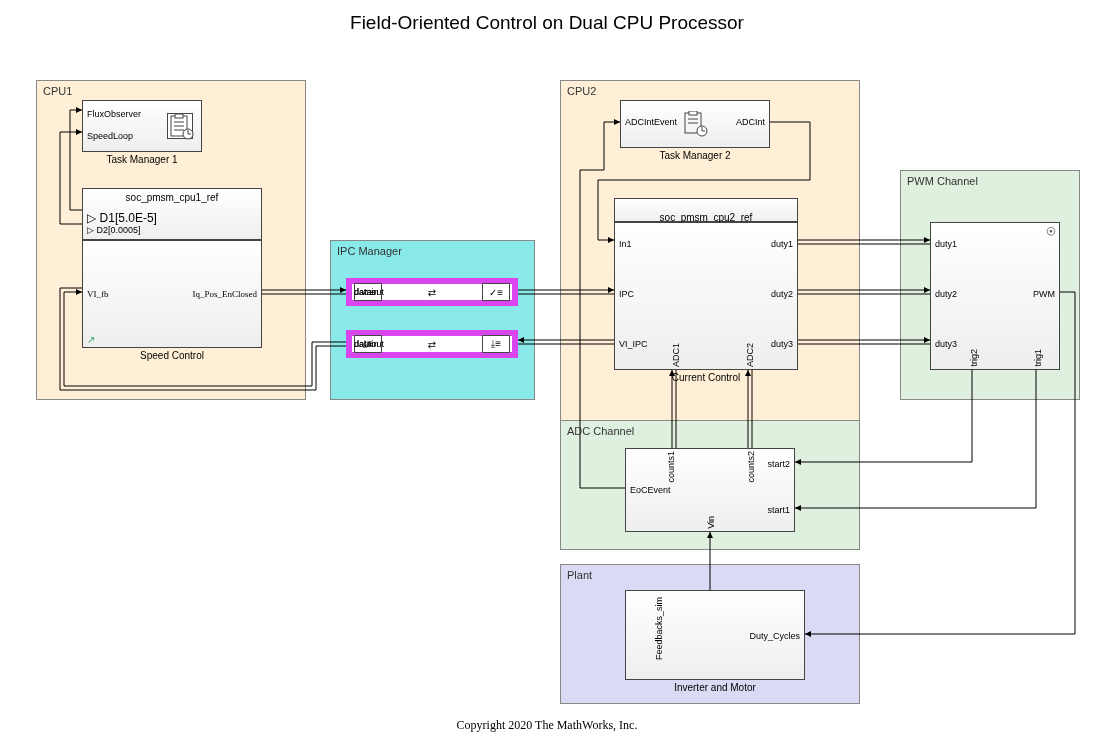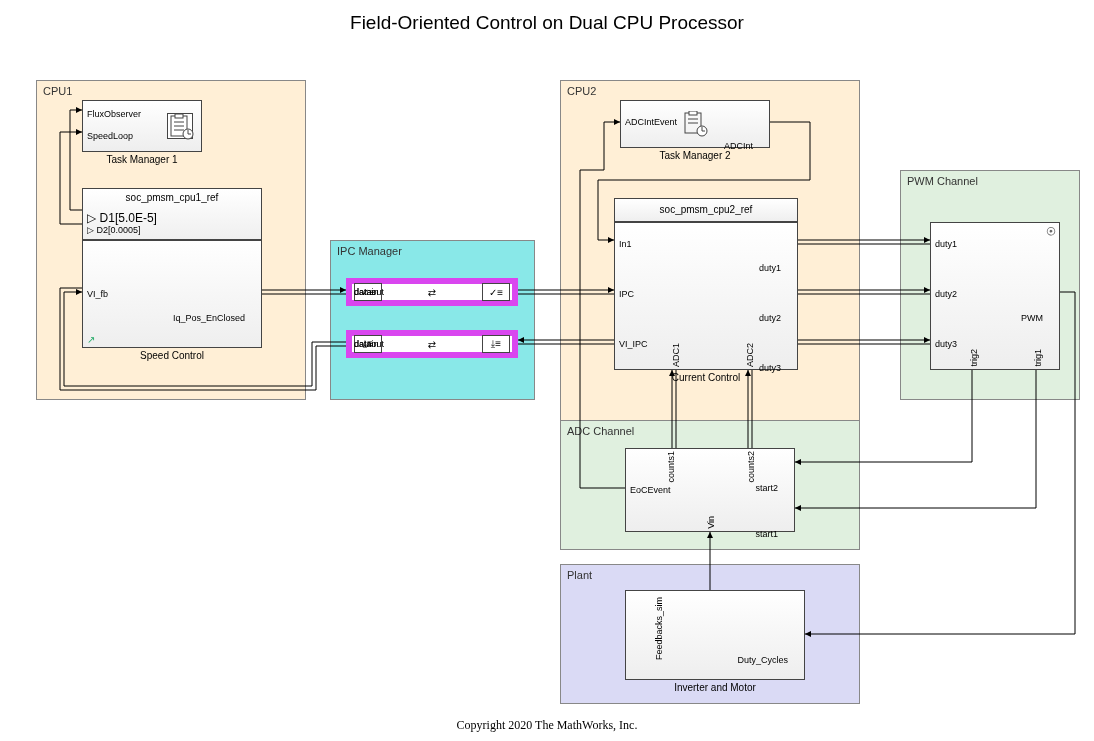--- a/index.html
+++ b/index.html
@@ -50,21 +50,21 @@
     font-size: 10px;
     color: #000;
   }
   .port {
     position: absolute;
     font-size: 9px;
     color: #000;
     white-space: nowrap;
   }
   .port.left { left: 4px; }
-  .port.right { right: 16px; text-align: right; margin-top: 24px; }
+  .port.right { right: 4px; text-align: right; }
   .port.vtext { writing-mode: vertical-rl; transform: rotate(180deg); }
   svg.wires {
     position: absolute;
     left: 0; top: 0;
     width: 1094px; height: 741px;
     pointer-events: none;
   }
   .ipc-inner {
     position: absolute;
     border: 6px solid #d946ef;
@@ -153,21 +153,21 @@
     </svg>
   </div>
 </div>
 <div class="block-label-below" style="left:82px;top:154px;width:120px;">Task Manager 1</div>
 
 <div class="ref-top" style="left:82px;top:188px;width:180px;height:52px;">
   <div style="padding-top:2px;">soc_pmsm_cpu1_ref</div>
   <div class="port left" style="top:22px;font-size:12px;">▷ <span>D1[5.0E-5]</span></div>
   <div class="port left" style="top:34px;font-size:9px;text-align:center;">▷ <span>D2[0.0005]</span></div>
 </div>
-<div class="block" style="left:82px;top:240px;width:180px;height:108px;">
+<div class="block" style="left:82px;top:240px;width:180px;height:108px;font-family:Liberation Serif, serif;">
   <div class="port left" style="top:48px">VI_fb</div>
   <div class="port right" style="top:48px">Iq_Pos_EnClosed</div>
   <div class="link-icon" style="left:4px;bottom:2px;">↗</div>
 </div>
 <div class="block-label-below" style="left:82px;top:350px;width:180px;">Speed Control</div>
 
 <div class="ipc-inner" style="left:346px;top:278px;width:172px;height:28px;">
   <span class="port">datain</span>
   <span class="ipc-icon">✓≡</span>
   <span class="ipc-arrows">⇄</span>
@@ -194,21 +194,21 @@
       <line x1="6" y1="12" x2="16" y2="12" stroke="#444"></line>
       <circle cx="20" cy="20" r="5" fill="#fff" stroke="#444"></circle>
       <line x1="20" y1="20" x2="20" y2="16" stroke="#444"></line>
       <line x1="20" y1="20" x2="23" y2="20" stroke="#444"></line>
     </svg>
   </div>
 </div>
 <div class="block-label-below" style="left:620px;top:150px;width:150px;">Task Manager 2</div>
 
 <div class="ref-top" style="left:614px;top:198px;width:184px;height:24px;">
-  <div style="padding-top:4px;text-align:center;">soc_pmsm_cpu2_ref</div>
+  <div style="padding-top:12px;text-align:center;">soc_pmsm_cpu2_ref</div>
 </div>
 <div class="block" style="left:614px;top:222px;width:184px;height:148px;">
   <div class="port left" style="top:16px">In1</div>
   <div class="port left" style="top:66px">IPC</div>
   <div class="port left" style="top:116px">VI_IPC</div>
   <div class="port right" style="top:16px">duty1</div>
   <div class="port right" style="top:66px">duty2</div>
   <div class="port right" style="top:116px">duty3</div>
   <div class="port vtext" style="bottom:2px;left:56px;">ADC1</div>
   <div class="port vtext" style="bottom:2px;left:130px;">ADC2</div>

